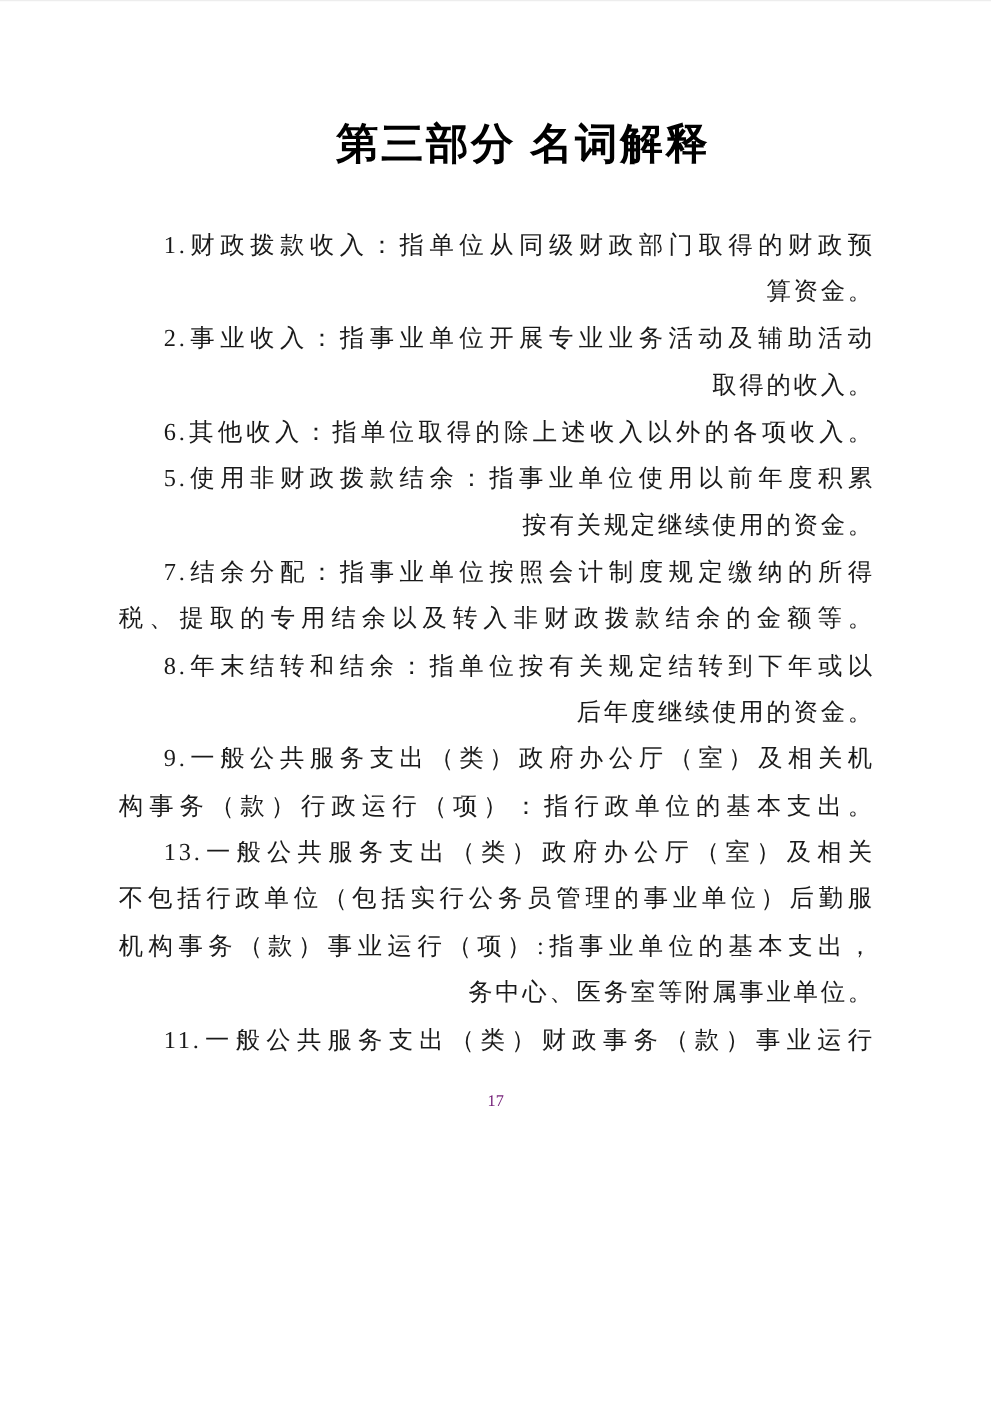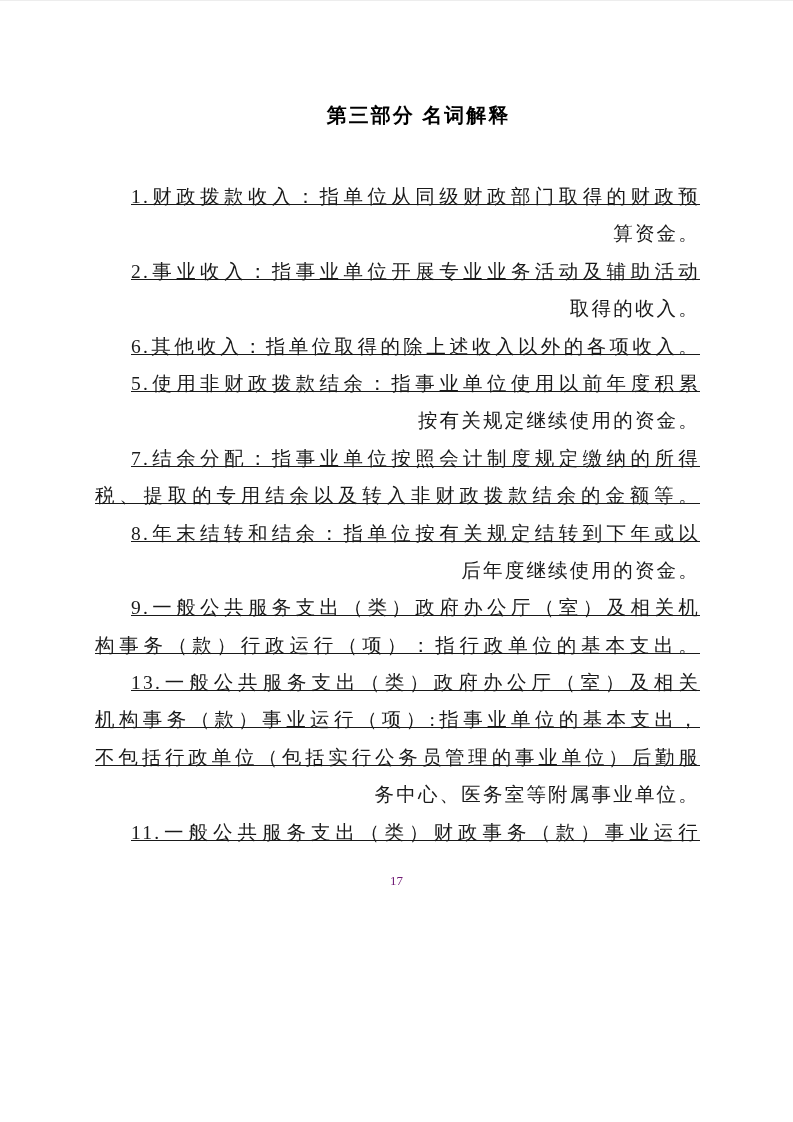--- a/index.html
+++ b/index.html
@@ -17,21 +17,21 @@
     border-top: 1px solid #ededed;
     box-sizing: border-box;
   }
   .doc-title {
     margin: 0;
     padding-top: 96px;
     padding-left: 44px;
     text-align: center;
     font-family: "Liberation Sans", sans-serif;
     font-weight: bold;
-    font-size: 20px;
+    font-size: 34px;
     line-height: 36px;
     letter-spacing: 2px;
     color: #000000;
   }
   .doc-body {
     margin-top: 45px;
     margin-left: 95px;
     width: 605px;
     color: #1a1a1a;
   }
@@ -49,21 +49,20 @@
     overflow: hidden;
     color: #1a1a1a;
   }
   .line.indent {
     padding-left: 36px;
   }
   .line.fill {
     text-align: justify;
     text-align-last: justify;
     text-justify: inter-character;
-    text-decoration: underline;
   }
   .page-footer {
     margin-top: 22px;
     text-align: center;
     font-size: 13px;
     line-height: 16px;
     color: #701a75;
     font-family: "Liberation Serif", serif;
   }
 </style>
@@ -109,22 +108,22 @@
       <span class="line">后年度继续使用的资金。</span>
     </p>
 
     <p class="para">
       <span class="line indent fill">9.一般公共服务支出（类）政府办公厅（室）及相关机</span>
       <span class="line fill">构事务（款）行政运行（项）：指行政单位的基本支出。</span>
     </p>
 
     <p class="para">
       <span class="line indent fill">13.一般公共服务支出（类）政府办公厅（室）及相关</span>
+      <span class="line fill">不包括行政单位（包括实行公务员管理的事业单位）后勤服</span>
       <span class="line fill">机构事务（款）事业运行（项）:指事业单位的基本支出，</span>
-      <span class="line fill">不包括行政单位（包括实行公务员管理的事业单位）后勤服</span>
       <span class="line">务中心、医务室等附属事业单位。</span>
     </p>
 
     <p class="para">
       <span class="line indent fill">11.一般公共服务支出（类）财政事务（款）事业运行</span>
     </p>
 
   </div>
 
   <div class="page-footer">17</div>

